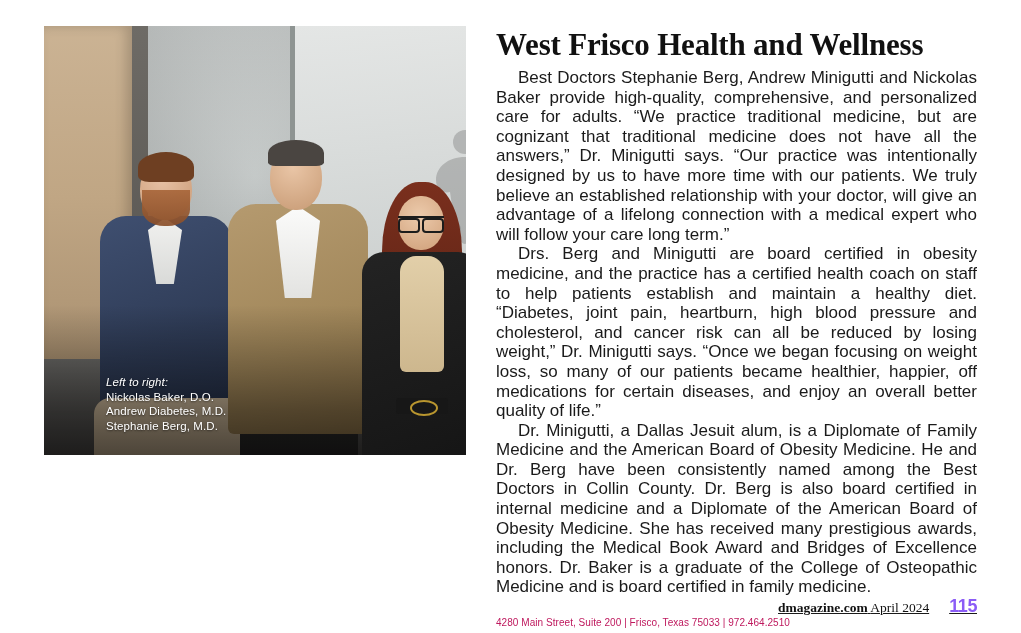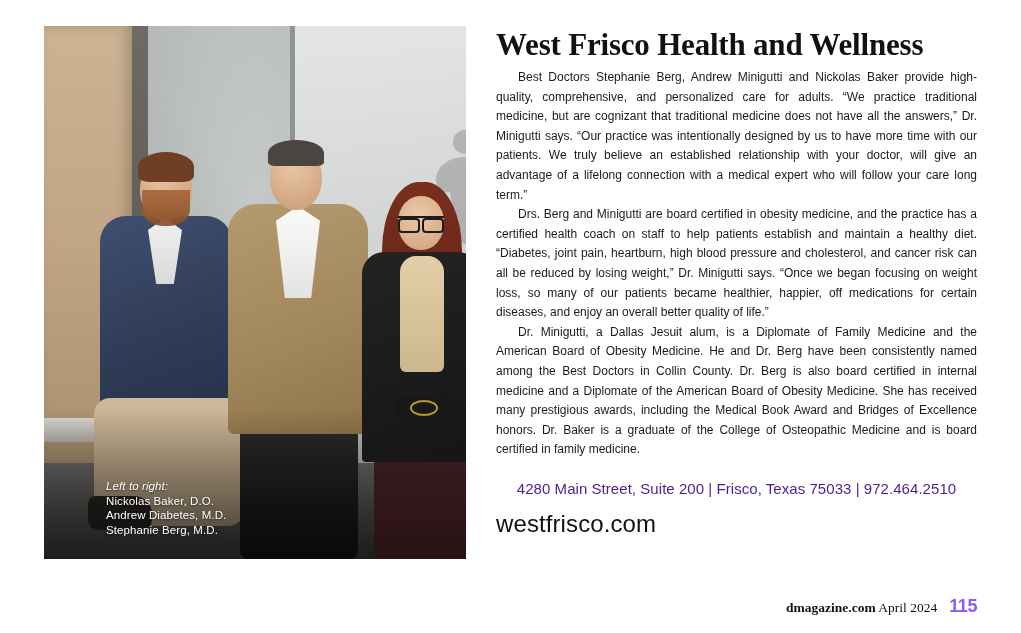--- a/index.html
+++ b/index.html
@@ -21,21 +21,21 @@
     height: 633px;
     background: #ffffff;
   }
 
   
   .photo-block {
     position: absolute;
     left: 44px;
     top: 26px;
     width: 422px;
-    height: 533px;
+    height: 429px;
     overflow: hidden;
     background: #8d8b86;
   }
   .photo-scene {
     position: absolute;
     inset: 0;
     background:
       
       radial-gradient(ellipse at 50% 35%, rgba(255,255,255,0.10), rgba(0,0,0,0.22) 85%),
       
@@ -279,60 +279,60 @@
   .subhead {
     font-family: "Liberation Sans", sans-serif;
     font-weight: bold;
     font-size: 12.5px;
     letter-spacing: 1.1px;
     color: #1f1f1f;
     margin: 0 0 14px 0;
   }
   .body-copy p {
     margin: 0;
-    font-size: 12px;
+    font-size: 17px;
     line-height: 19.6px;
     text-align: justify;
     text-justify: inter-word;
     color: #1a1a1a;
     text-indent: 22px;
   }
   .body-copy p + p { margin-top: 0; }
 
   .contact-block { margin-top: 20px; }
   .contact-name {
     font-weight: bold;
     font-size: 11.6px;
     letter-spacing: 0.9px;
     color: #141414;
     margin: 0 0 1px 0;
   }
   .contact-addr {
-    font-size: 15px;
-    color: #4c1d95;
+    font-size: 10px;
+    color: #be185d;
     margin: 0 0 13px 0;
     letter-spacing: 0.05px;
-    text-align: center;
   }
   .website {
     font-family: Liberation Sans, sans-serif;
     font-size: 24px;
     color: #111111;
     margin-top: 4px;
     letter-spacing: 0.1px;
   }
 
   
   .footer {
     position: absolute;
     right: 44px;
     bottom: 16px;
     display: flex;
     align-items: baseline;
-    gap: 12px;
+    gap: 20px;
+    text-decoration: underline;
   }
   .footer-left {
     font-family: "Liberation Serif", serif;
     font-size: 13.5px;
     color: #111111;
   }
   .footer-left .domain { font-weight: bold; }
   .folio {
     font-family: "Liberation Sans", sans-serif;
     font-weight: bold;

